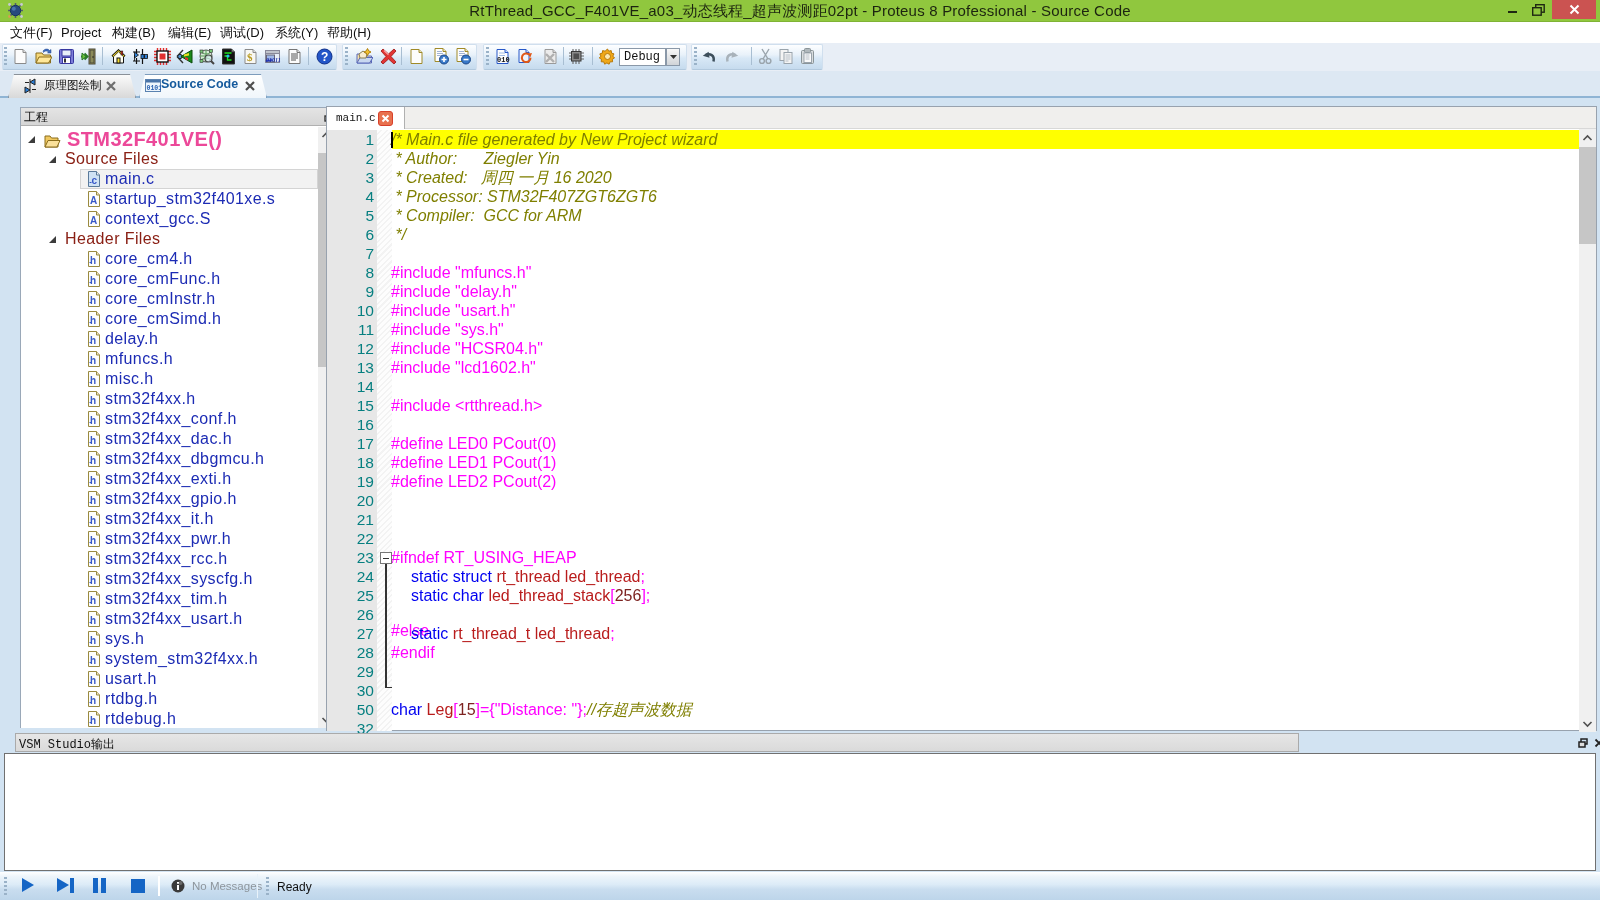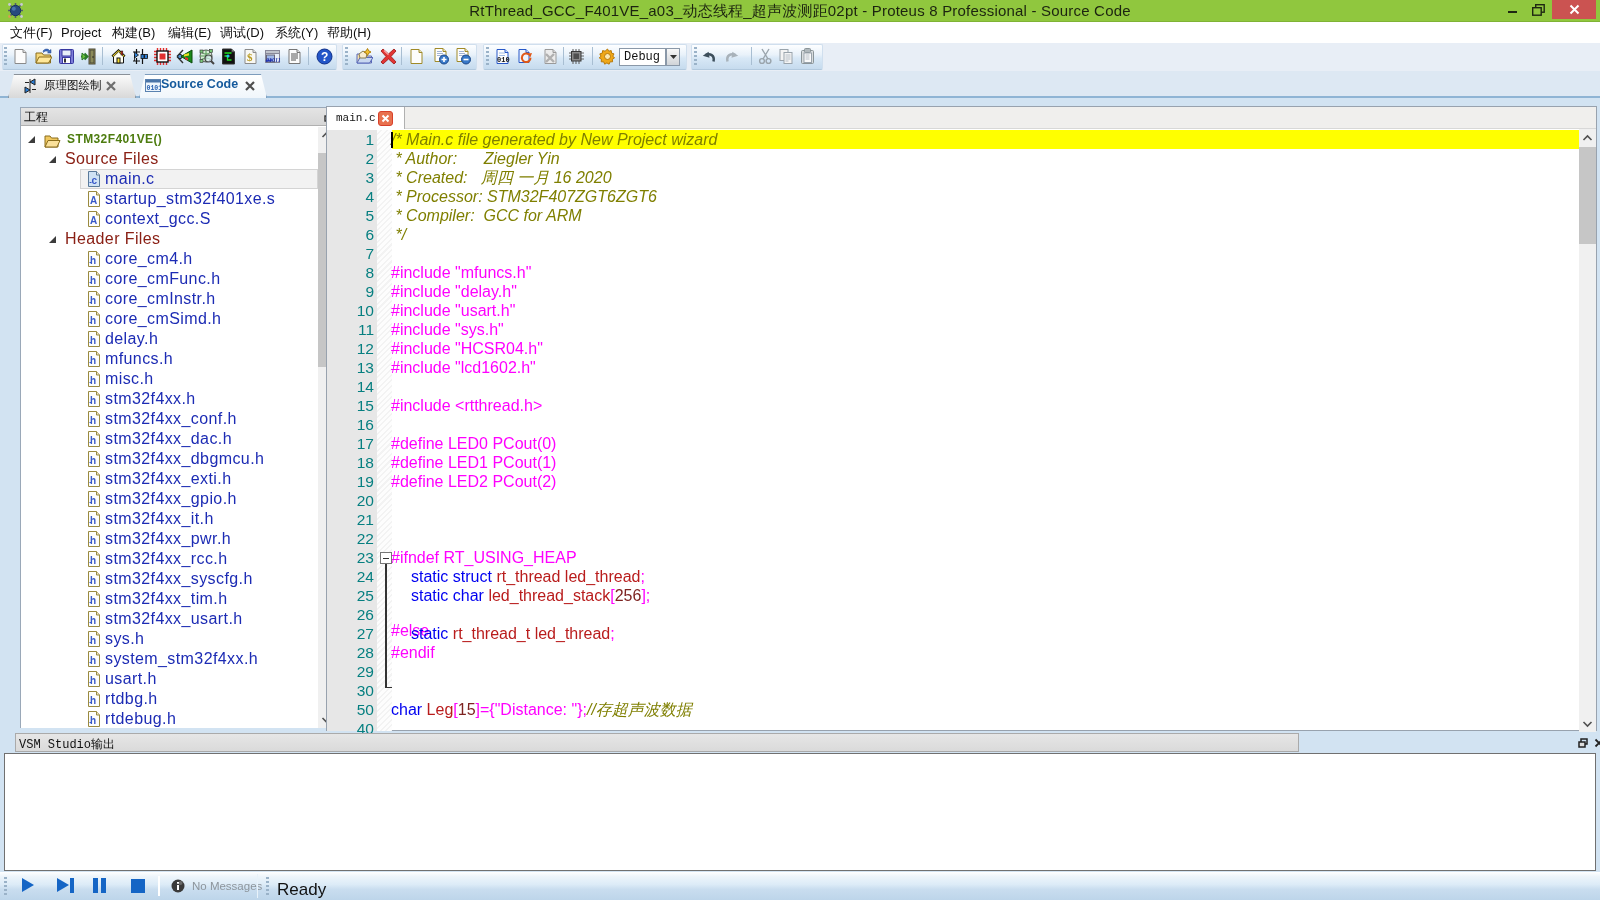--- a/index.html
+++ b/index.html
@@ -298,21 +298,21 @@
         <rect x="1" y="4" width="6" height="5" fill="#e0e0e0" stroke="#333" stroke-width="1.4"></rect>
       </svg>
  </div>
  <div class="a" id="tree" style="left:0;top:19px;width:297px;height:601px;background:#fff;overflow:hidden;">
   <div class="a" style="left:59px;top:42px;width:238px;height:20px;background:#f2f2f2;border:1px solid #d4d4d4;"></div>
   <div class="tarrow" style="left:7px;top:9px;"></div>
   <svg class="a" style="left:23px;top:7px" width="17" height="15" viewBox="0 0 17 15">
         <path d="M1 2 h5 l1.5 2 h6.5 v9 h-13 z" fill="#f0c860" stroke="#8a6d1c"></path>
         <path d="M1 13 l3-6.5 h12 l-3 6.5 z" fill="#fae09a" stroke="#8a6d1c"></path>
       </svg>
-  <div class="trow" style="left:46px;top:2px;font-weight:bold;font-size:12px;color:#4d7c0f;">STM32F401VE()</div>
+  <div class="trow" style="left:46px;top:2px;font-weight:bold;font-size:20px;color:#ec4899;">STM32F401VE()</div>
   <div class="tarrow" style="left:28px;top:29px;"></div>
   <div class="trow" style="left:44px;top:22px;color:#8a2015;font-size:16px;">Source Files</div>
   <svg class="a" style="left:66px;top:44px" width="13" height="16" viewBox="0 0 13 16">
         <use href="#fico-c"></use>
       </svg>
   <div class="trow" style="left:84px;top:42px;">main.c</div>
   <svg class="a" style="left:66px;top:64px" width="13" height="16" viewBox="0 0 13 16">
         <use href="#fico-a"></use>
       </svg>
   <div class="trow" style="left:84px;top:62px;">startup_stm32f401xe.s</div>
@@ -464,21 +464,21 @@
  <div class="gl" style="top:422px;">22</div>
  <div class="gl" style="top:441px;">23</div>
  <div class="gl" style="top:460px;">24</div>
  <div class="gl" style="top:479px;">25</div>
  <div class="gl" style="top:498px;">26</div>
  <div class="gl" style="top:517px;">27</div>
  <div class="gl" style="top:536px;">28</div>
  <div class="gl" style="top:555px;">29</div>
  <div class="gl" style="top:574px;">30</div>
  <div class="gl" style="top:593px;">50</div>
- <div class="gl" style="top:612px;">40</div>
+ <div class="gl" style="top:612px;">32</div>
  <div class="cl" style="left:64px;top:23px;"><span class="cm">/* Main.c file generated by New Project wizard</span></div>
  <div class="cl" style="left:64px;top:42px;"><span class="cm"> * Author:&nbsp;&nbsp;&nbsp;&nbsp;&nbsp;&nbsp;Ziegler Yin</span></div>
  <div class="cl" style="left:64px;top:61px;"><span class="cm"> * Created:&nbsp;&nbsp;&nbsp;周四 一月 16 2020</span></div>
  <div class="cl" style="left:64px;top:80px;"><span class="cm"> * Processor: STM32F407ZGT6ZGT6</span></div>
  <div class="cl" style="left:64px;top:99px;"><span class="cm"> * Compiler:&nbsp;&nbsp;GCC for ARM</span></div>
  <div class="cl" style="left:64px;top:118px;"><span class="cm"> */</span></div>
  <div class="cl" style="left:64px;top:156px;"><span class="pp">#include "mfuncs.h"</span></div>
  <div class="cl" style="left:64px;top:175px;"><span class="pp">#include "delay.h"</span></div>
  <div class="cl" style="left:64px;top:194px;"><span class="pp">#include "usart.h"</span></div>
  <div class="cl" style="left:64px;top:213px;"><span class="pp">#include "sys.h"</span></div>
@@ -531,14 +531,14 @@
  <div class="a" style="left:131px;top:7px;width:14px;height:14px;background:#1565c5;"></div>
  <div class="a" style="left:158px;top:4px;width:1.5px;height:20px;background:#fff;"></div>
  <svg class="a" style="left:171px;top:7px" width="14" height="14" viewBox="0 0 14 14">
       <circle cx="7" cy="7" r="6.5" fill="#3a3a3a"></circle>
       <circle cx="9.5" cy="4" r="2" fill="#6a6a6a"></circle>
       <path d="M7 3 v1.8 M7 6 v5" stroke="#fff" stroke-width="2"></path>
     </svg>
  <span class="a" style="left:192px;top:8px;font-size:11.5px;color:#8d959c;">No Messages</span>
  <div class="a" style="left:257px;top:2px;width:1px;height:24px;background:#e8f2fa;"></div>
  <div class="handle" style="left:266px;top:5px;"></div>
- <span class="a" style="left:277px;top:8px;font-size:17px;color:#111;">Ready</span>
+ <span class="a" style="left:277px;top:8px;font-size:12px;color:#111;">Ready</span>
 </div>
 
 </body></html>

